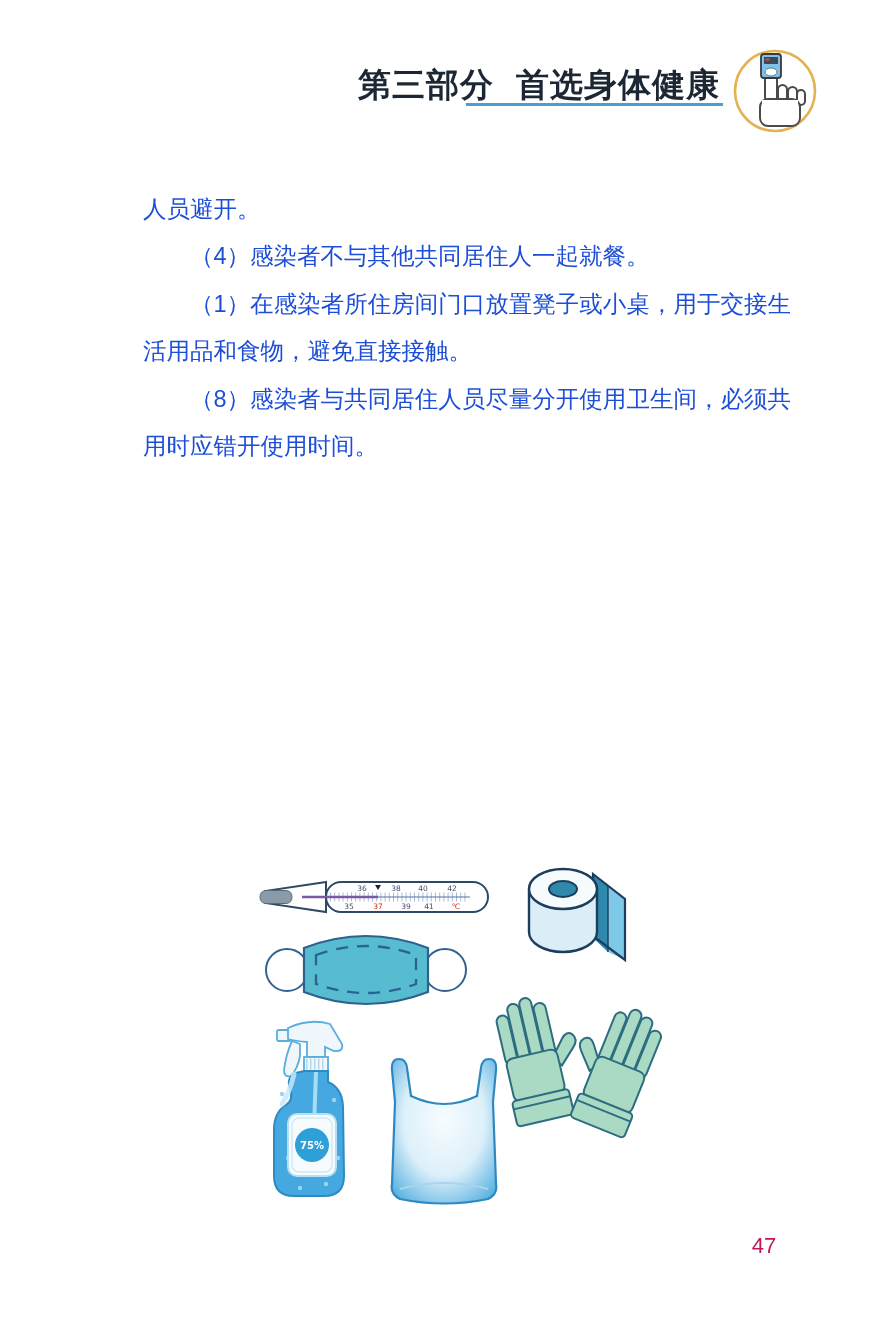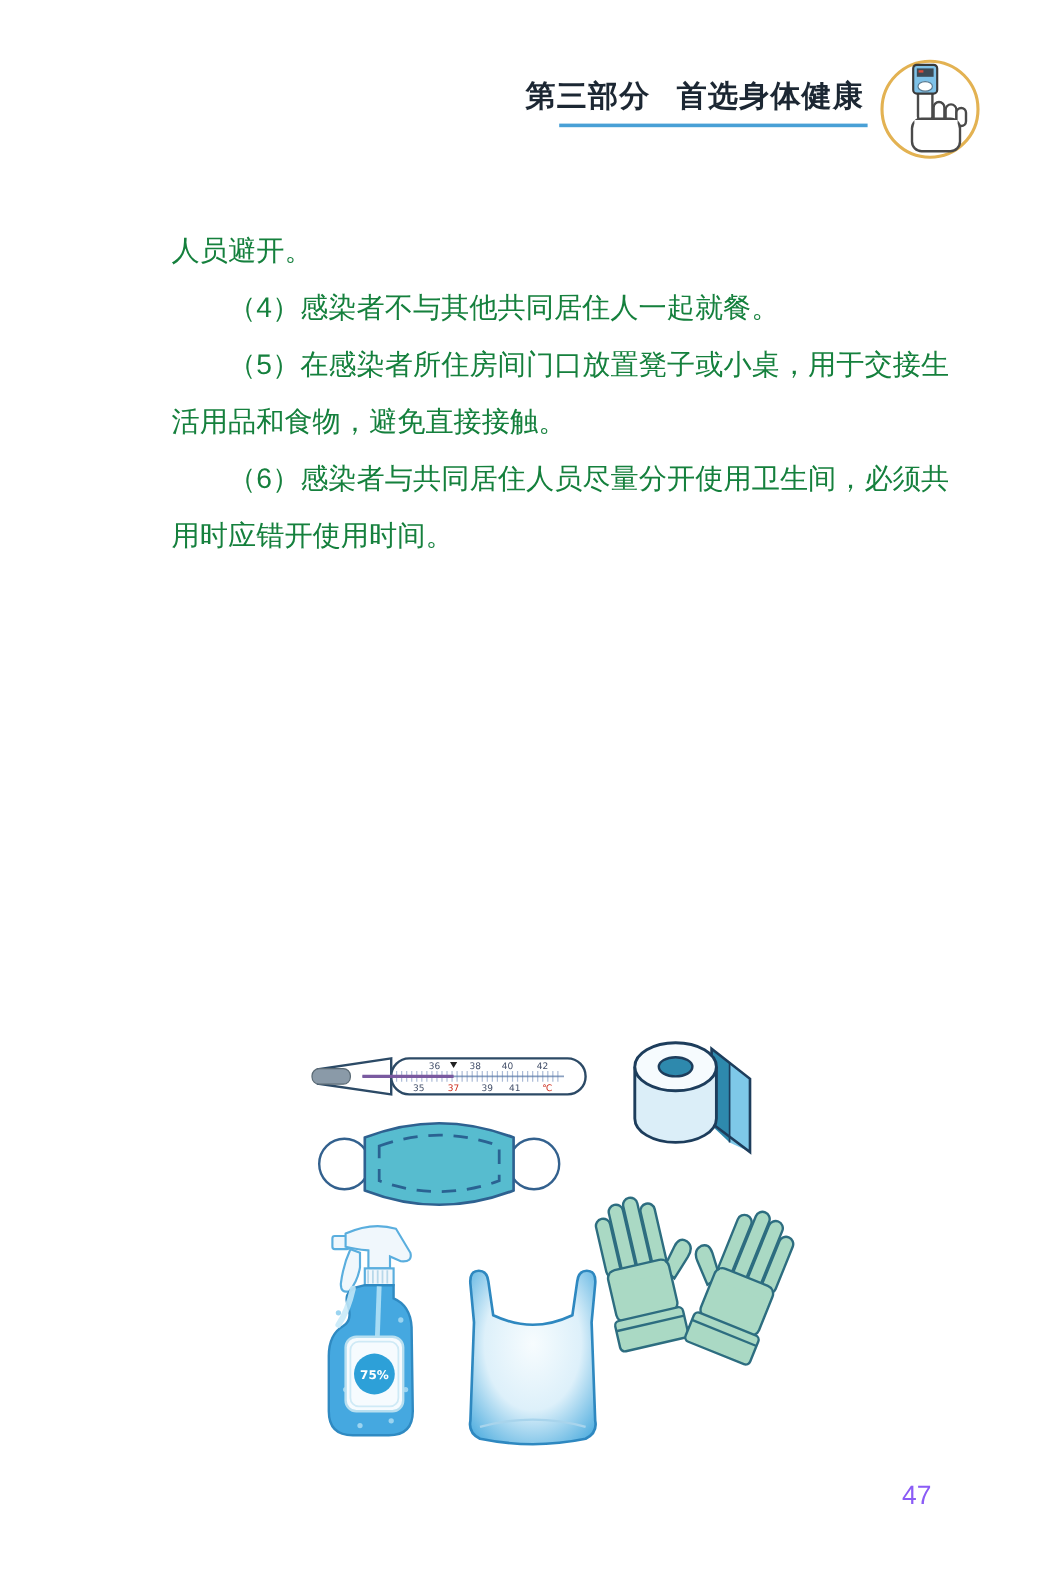--- a/index.html
+++ b/index.html
@@ -1,36 +1,36 @@
 <!DOCTYPE html>
 <html><head>
 <meta charset="utf-8">
 <style>
   html,body{margin:0;padding:0;background:#fff;}
   .page{position:relative;width:882px;height:1323px;background:#ffffff;overflow:hidden;
         font-family:"Liberation Sans","DejaVu Sans",sans-serif;}
 
   
   .header-title{position:absolute;top:63px;right:162px;display:flex;gap:22px;
-                font-size:25px;font-weight:bold;color:#1c2733;letter-spacing:1px;white-space:nowrap;}
+                font-size:33px;font-weight:bold;color:#1c2733;letter-spacing:1px;white-space:nowrap;}
   .header-underline{position:absolute;left:466px;top:103px;width:257px;height:3px;background:#49a0d6;}
   .header-icon{position:absolute;left:731px;top:47px;width:88px;height:88px;}
 
   
   .body-text{position:absolute;left:143px;top:186px;width:648px;
-             font-size:23.5px;line-height:47.4px;color:#15803d;text-align:justify;}
+             font-size:23.5px;line-height:47.4px;color:#1d4ed8;text-align:justify;}
   .body-text p{margin:0;text-indent:2em;}
   .body-text p.continuation{text-indent:0;}
 
   
   .illustration{position:absolute;left:230px;top:858px;width:460px;height:350px;margin:0;}
 
   
   .page-number{position:absolute;left:740px;top:1233px;width:48px;text-align:center;
-               font-size:22px;color:#8b5cf6;}
+               font-size:22px;color:#be185d;}
 </style>
 </head>
 <body>
 
 <div class="page">
 
   <header>
     <div class="header-title">
       <span>第三部分</span>
       <span>首选身体健康</span>
@@ -57,22 +57,22 @@
           <rect x="34.5" y="11.5" width="4" height="2" fill="#d84a3a"></rect>
           <ellipse cx="40" cy="25" rx="6" ry="4" fill="#ffffff" stroke="#5a7a90" stroke-width="1"></ellipse>
         </g>
       </svg>
     </div>
   </header>
 
   <main class="body-text">
     <p class="continuation">人员避开。</p>
     <p>（4）感染者不与其他共同居住人一起就餐。</p>
-    <p>（5）在感染者所住房间门口放置凳子或小桌，用于交接生活用品和食物，避免直接接触。</p>
-    <p>（6）感染者与共同居住人员尽量分开使用卫生间，必须共用时应错开使用时间。</p>
+    <p>（1）在感染者所住房间门口放置凳子或小桌，用于交接生活用品和食物，避免直接接触。</p>
+    <p>（8）感染者与共同居住人员尽量分开使用卫生间，必须共用时应错开使用时间。</p>
   </main>
 
   <figure class="illustration">
     <svg viewBox="0 0 460 350" width="460" height="350">
       <defs>
         <radialGradient id="bagGrad" cx="50%" cy="42%" r="70%">
           <stop offset="0%" stop-color="#f7fcfe"></stop>
           <stop offset="55%" stop-color="#ddf0fa"></stop>
           <stop offset="100%" stop-color="#55b0e0"></stop>
         </radialGradient>

